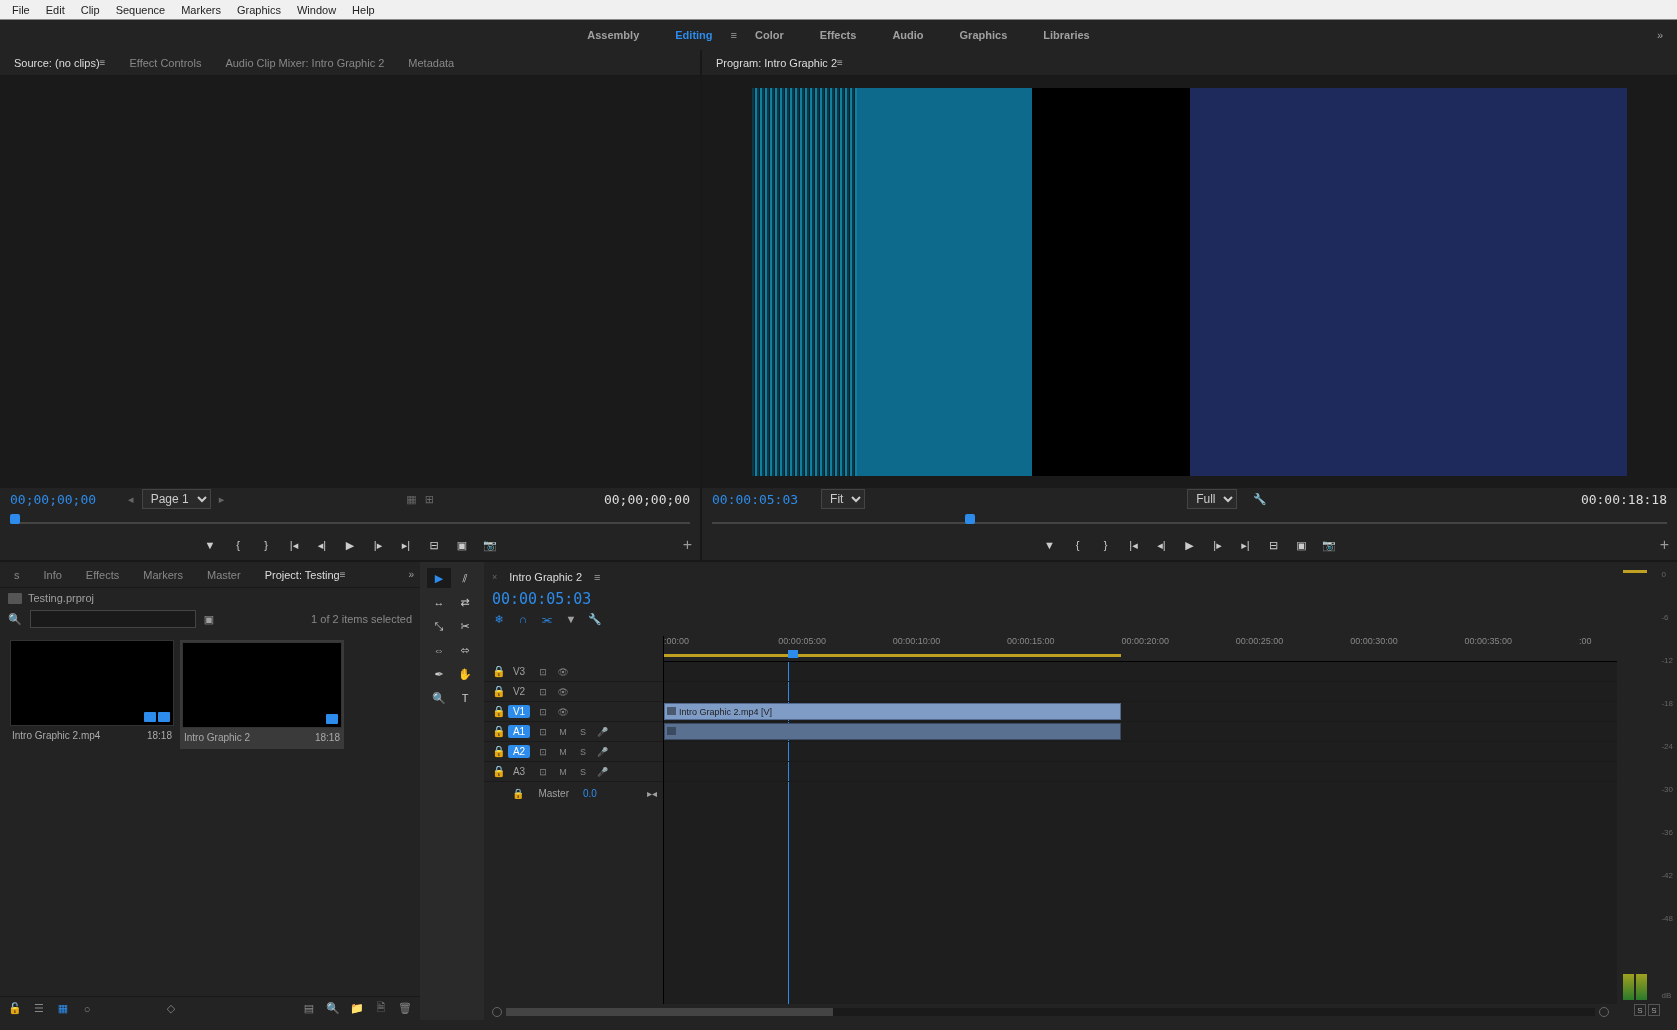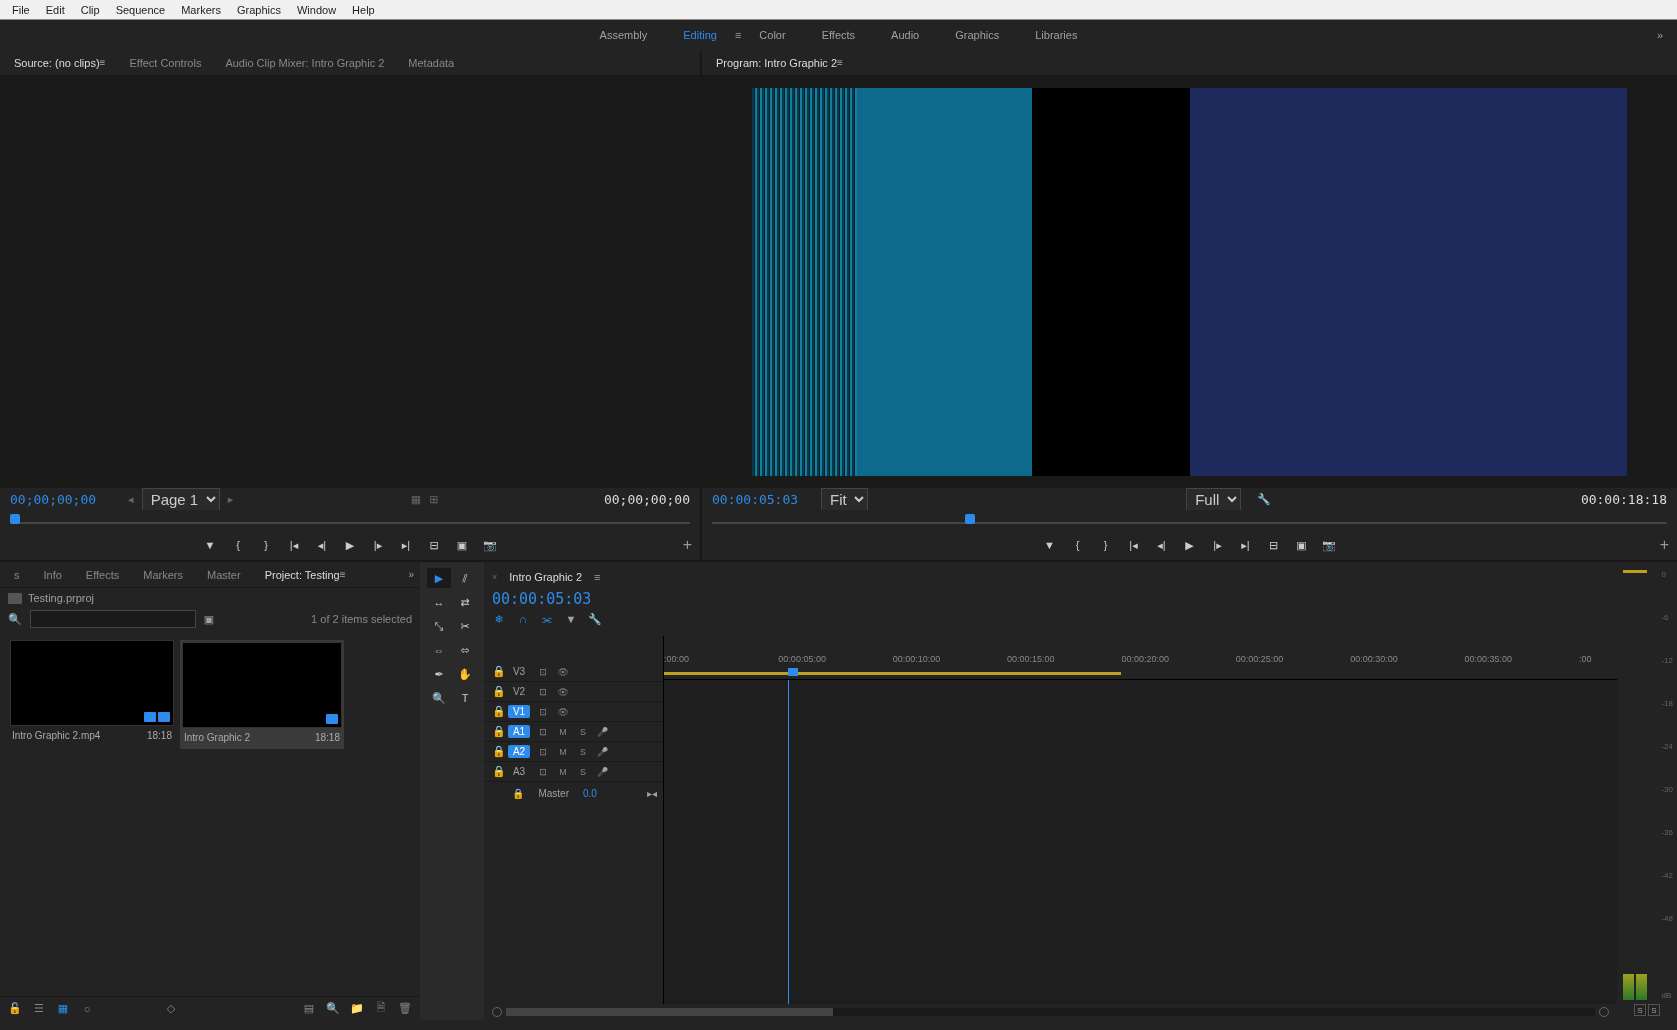--- a/index.html
+++ b/index.html
@@ -2,21 +2,21 @@
 <html><head>
 <meta charset="utf-8">
 <style>
 * { margin: 0; padding: 0; box-sizing: border-box; font-family: 'Segoe UI', Arial, sans-serif; }
 body { background: #232323; color: #a0a0a0; font-size: 11px; overflow: hidden; user-select: none; }
 
 .menubar { background: #f0f0f0; height: 20px; display: flex; align-items: center; padding: 0 4px; border-bottom: 1px solid #888; }
 .menubar .item { padding: 2px 8px; color: #222; cursor: default; }
 
 .workspace-bar { background: #232323; height: 30px; display: flex; align-items: center; justify-content: center; position: relative; }
-.workspace-bar .ws-item { padding: 6px 18px; color: #a0a0a0; cursor: default; }
+.workspace-bar .ws-item { padding: 6px 18px; color: #a0a0a0; cursor: default; font-weight: bold; }
 .workspace-bar .ws-item.active { color: #2d8ceb; }
 .workspace-bar .ws-more { position: absolute; right: 0; padding: 0 14px; color: #a0a0a0; }
 
 .main { display: grid; grid-template-columns: 700px 1fr; grid-template-rows: 510px 1fr; height: calc(100vh - 60px); gap: 2px; background: #181818; }
 
 .panel { background: #232323; display: flex; flex-direction: column; position: relative; }
 
 .tab-strip { display: flex; align-items: center; height: 26px; background: #232323; border-bottom: 1px solid #181818; padding-left: 4px; gap: 4px; }
 .tab-strip .tab { padding: 4px 10px; color: #888; cursor: default; display: flex; align-items: center; }
 .tab-strip .tab.active { color: #ddd; }
@@ -30,21 +30,21 @@
 .preview-graphic .strip1 { width: 12%; background: repeating-linear-gradient(90deg,#0a3a4a 0 2px,#06202a 2px 3px,#1080a0 3px 5px); }
 .preview-graphic .strip2 { width: 20%; background: #0d6a8c; }
 .preview-graphic .strip3 { width: 18%; background: #000; }
 .preview-graphic .strip4 { flex: 1; background: #1e2a5c; }
 
 .tc-row { height: 22px; display: flex; align-items: center; padding: 0 10px; gap: 8px; background: #232323; }
 .tc-row .tc-blue { color: #2d8ceb; font-size: 13px; font-family: Consolas, monospace; }
 .tc-row .tc-white { color: #ddd; font-size: 13px; font-family: Consolas, monospace; margin-left: auto; }
 .tc-row .pager { display: flex; align-items: center; gap: 4px; margin-left: 20px; }
 .tc-row .pager .arrow { color: #666; padding: 0 4px; }
-.tc-row select { background: #2a2a2a; color: #ccc; border: 1px solid #444; font-size: 15px; padding: 1px 4px; }
+.tc-row select { background: #2a2a2a; color: #ccc; border: 1px solid #444; font-size: 12px; padding: 1px 4px; }
 .tc-row .fit-sel { margin-left: 15px; }
 .tc-row .wrench { margin-left: 8px; }
 
 .ruler-row { height: 20px; background: #232323; position: relative; padding: 0 10px; }
 .ruler-row .track { position: absolute; left: 10px; right: 10px; top: 12px; height: 2px; background: #444; }
 .ruler-row .playhead { position: absolute; top: 4px; width: 10px; height: 10px; background: #2d8ceb; border-radius: 2px; }
 
 .transport { height: 30px; display: flex; align-items: center; justify-content: center; gap: 10px; background: #232323; position: relative; }
 .transport .ico { width: 18px; height: 18px; display: flex; align-items: center; justify-content: center; color: #ccc; cursor: default; }
 .transport .plus { position: absolute; right: 8px; font-size: 16px; color: #999; }
@@ -85,21 +85,21 @@
 .tl-body { flex: 1; display: grid; grid-template-columns: 180px 1fr; position: relative; }
 .tl-trackheads { background: #232323; border-right: 1px solid #000; }
 .track-row { height: 20px; display: flex; align-items: center; border-bottom: 1px solid #1a1a1a; padding-left: 8px; gap: 6px; }
 .track-row .lock { width: 10px; color: #666; }
 .track-row .tname { width: 22px; text-align: center; font-size: 10px; padding: 1px 0; border-radius: 2px; }
 .track-row .tname.hl { background: #2d8ceb; color: #fff; }
 .track-row .tog { width: 14px; display: flex; justify-content: center; color: #888; font-size: 9px; }
 .master-row { height: 22px; display: flex; align-items: center; padding-left: 28px; gap: 14px; font-size: 10px; }
 .master-row .val { color: #2d8ceb; }
 
-.tl-tracks { background: #1e1e1e; position: relative; overflow: hidden; margin-top: 18px; }
+.tl-tracks { background: #1e1e1e; position: relative; overflow: hidden; }
 .tl-ruler { height: 26px; background: #232323; position: relative; border-bottom: 1px solid #000; }
 .tl-ruler .tick { position: absolute; top: 0; font-size: 9px; color: #888; }
 .tl-ruler .workarea { position: absolute; left: 0; width: 48%; top: 18px; height: 3px; background: #c0a020; }
 .tl-ruler .playhead-head { position: absolute; top: 14px; width: 10px; height: 8px; background: #2d8ceb; }
 .tl-playhead-line { position: absolute; top: 26px; bottom: 0; width: 1px; background: #2d8ceb; }
 
 .clip-area { position: relative; }
 .clip-lane { height: 20px; border-bottom: 1px solid #1a1a1a; position: relative; }
 .clip { position: absolute; left: 0; width: 48%; height: 17px; top: 1px; }
 .clip.video { background: #7f9cc6; border: 1px solid #526a8f; display: flex; align-items: center; padding-left: 14px; font-size: 9px; color: #222; }
@@ -411,20 +411,34 @@
               <span class="tick" style="left: 24%;">00:00:10:00</span>
               <span class="tick" style="left: 36%;">00:00:15:00</span>
               <span class="tick" style="left: 48%;">00:00:20:00</span>
               <span class="tick" style="left: 60%;">00:00:25:00</span>
               <span class="tick" style="left: 72%;">00:00:30:00</span>
               <span class="tick" style="left: 84%;">00:00:35:00</span>
               <span class="tick" style="left: 96%;">:00</span>
               <div class="playhead-head" style="left: 13%;"></div>
             </div>
           <div class="tl-playhead-line" id="tlplayhead" style="left: 13%;"></div>
+          <div class="clip-area">
+            <div class="clip-lane"></div>
+            <div class="clip-lane"></div>
+            <div class="clip-lane">
+              <div class="clip video">
+                <span>Intro Graphic 2.mp4 [V]</span>
+              </div>
+            </div>
+            <div class="clip-lane">
+              <div class="clip audio"></div>
+            </div>
+            <div class="clip-lane"></div>
+            <div class="clip-lane"></div>
+          </div>
         </div>
       </div>
       <div class="tl-scroll">
         <span class="knob"></span>
         <div class="bar">
             <div class="thumb"></div>
           </div>
         <span class="knob"></span>
       </div>
     </div>

